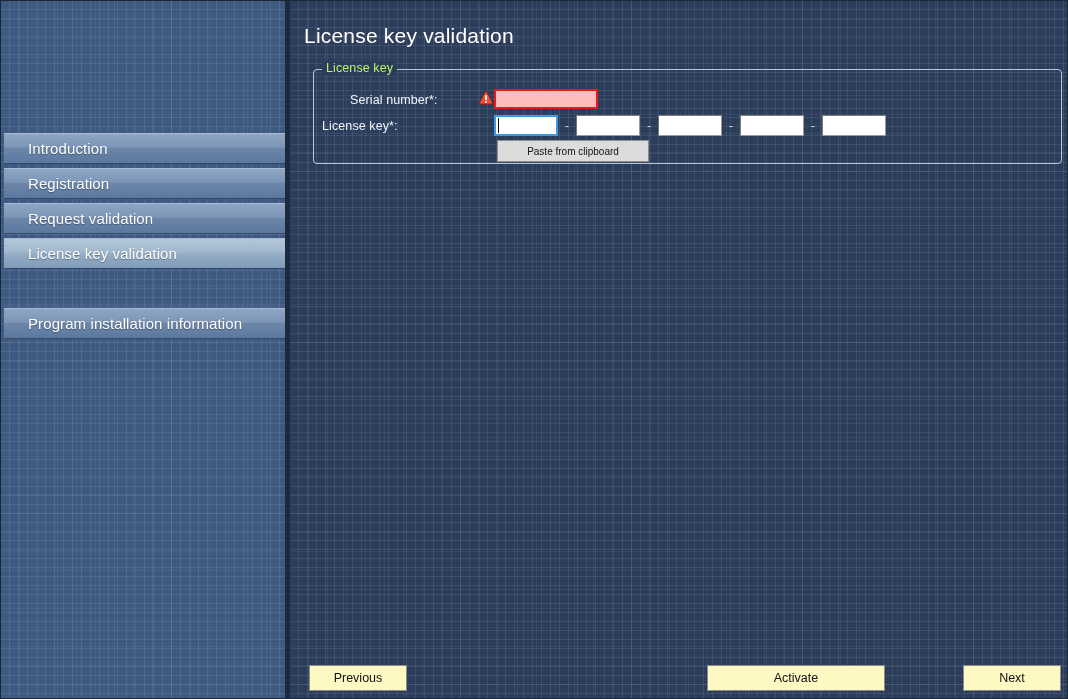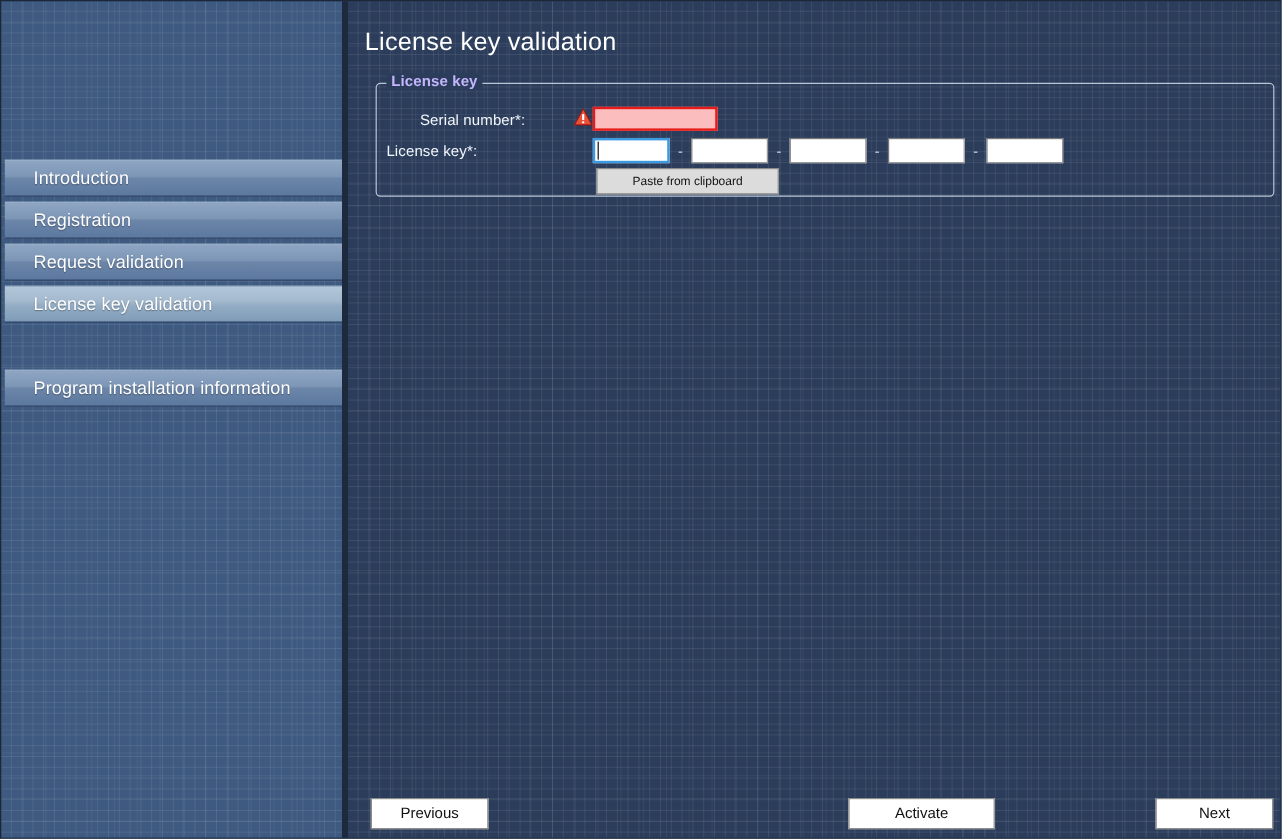--- a/index.html
+++ b/index.html
@@ -131,23 +131,23 @@
     left: 23px; top: 68px;
     width: 749px; height: 95px;
     border: 1px solid #b9c6d6;
     border-radius: 4px;
   }
   #groupbox-title {
     position: absolute;
     left: 8px; top: -9px;
     background: #2b3d5b;
     padding: 0 4px;
-    color: #c4b5fd;
+    color: #bef264;
     font-size: 12.5px;
-    font-weight: bold;
+    font-weight: normal;
     letter-spacing: .1px;
   }
 
   .field-label {
     position: absolute;
     color: #f2f6fb;
     font-size: 12.5px;
     letter-spacing: .1px;
     white-space: nowrap;
   }
@@ -224,30 +224,30 @@
     border: 1px solid #8c8c8c;
     color: #111;
     font-family: "Liberation Sans", sans-serif;
     font-size: 10px;
     cursor: default;
   }
 
   
   .btn {
     position: absolute;
-    background: #ffffff;
+    background: #fef9c3;
     border: 1px solid #8c8c8c;
     color: #111;
     font-family: "Liberation Sans", sans-serif;
     font-size: 12.5px;
     height: 26px;
     cursor: default;
   }
   #btn-previous { left: 19px;  top: 664px; width: 98px; }
-  #btn-activate { left: 417px; top: 664px; width: 122px; }
+  #btn-activate { left: 417px; top: 664px; width: 178px; }
   #btn-next     { left: 673px; top: 664px; width: 98px; }
 </style>
 </head>
 <body>
 
 <div id="app">
 
   <div id="sidebar">
     <div class="grid-bg"></div>
     <div class="cross-bg"></div>

